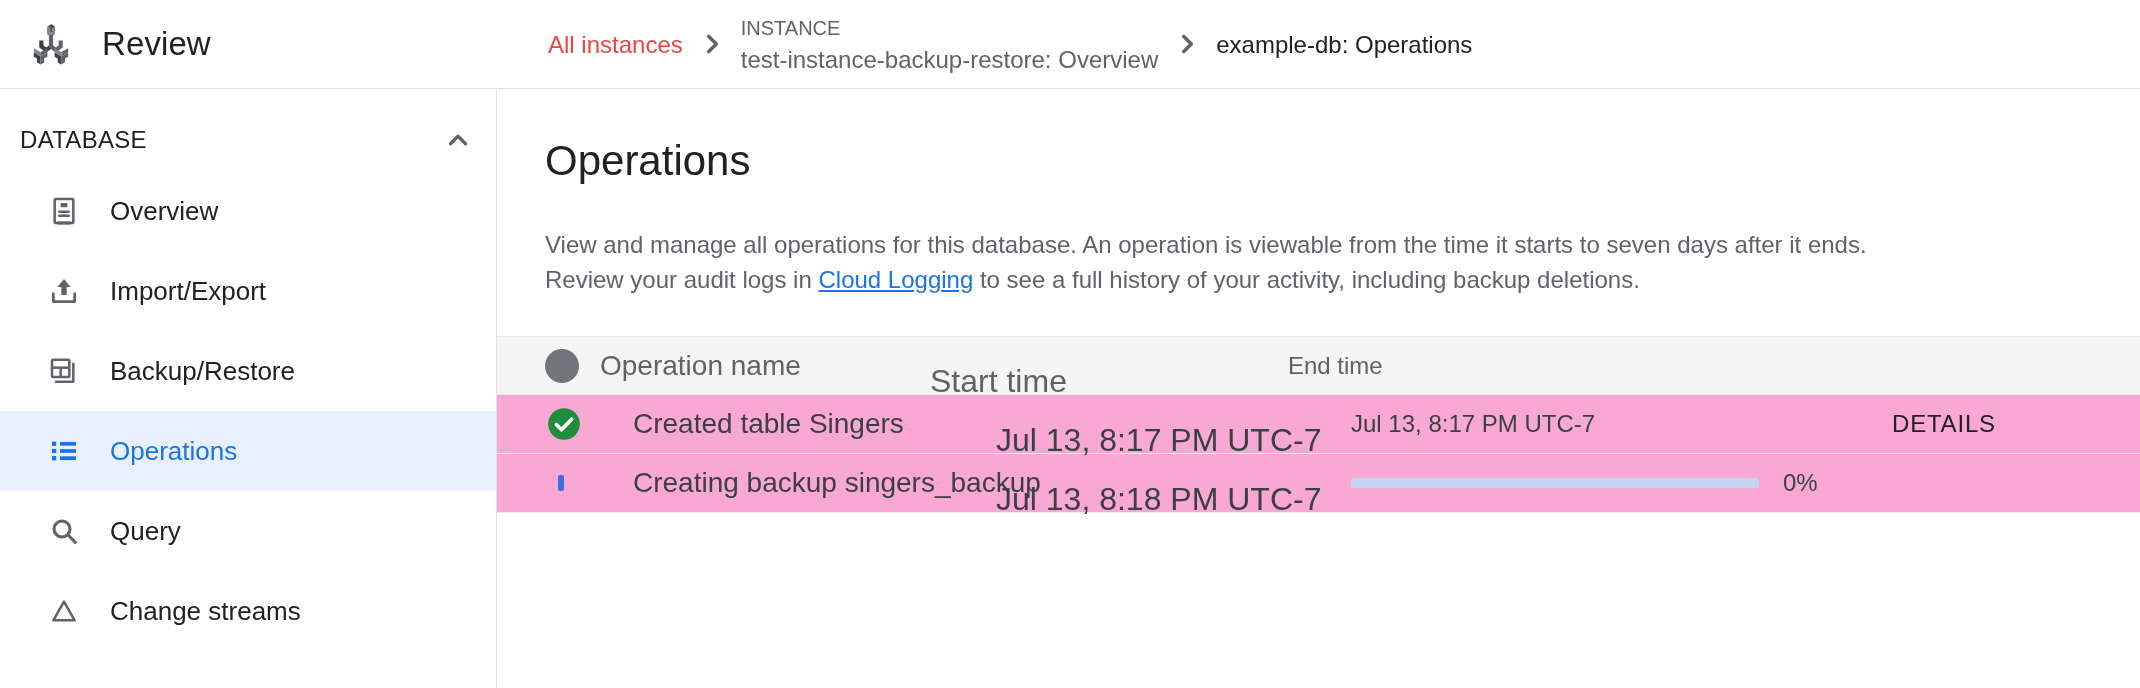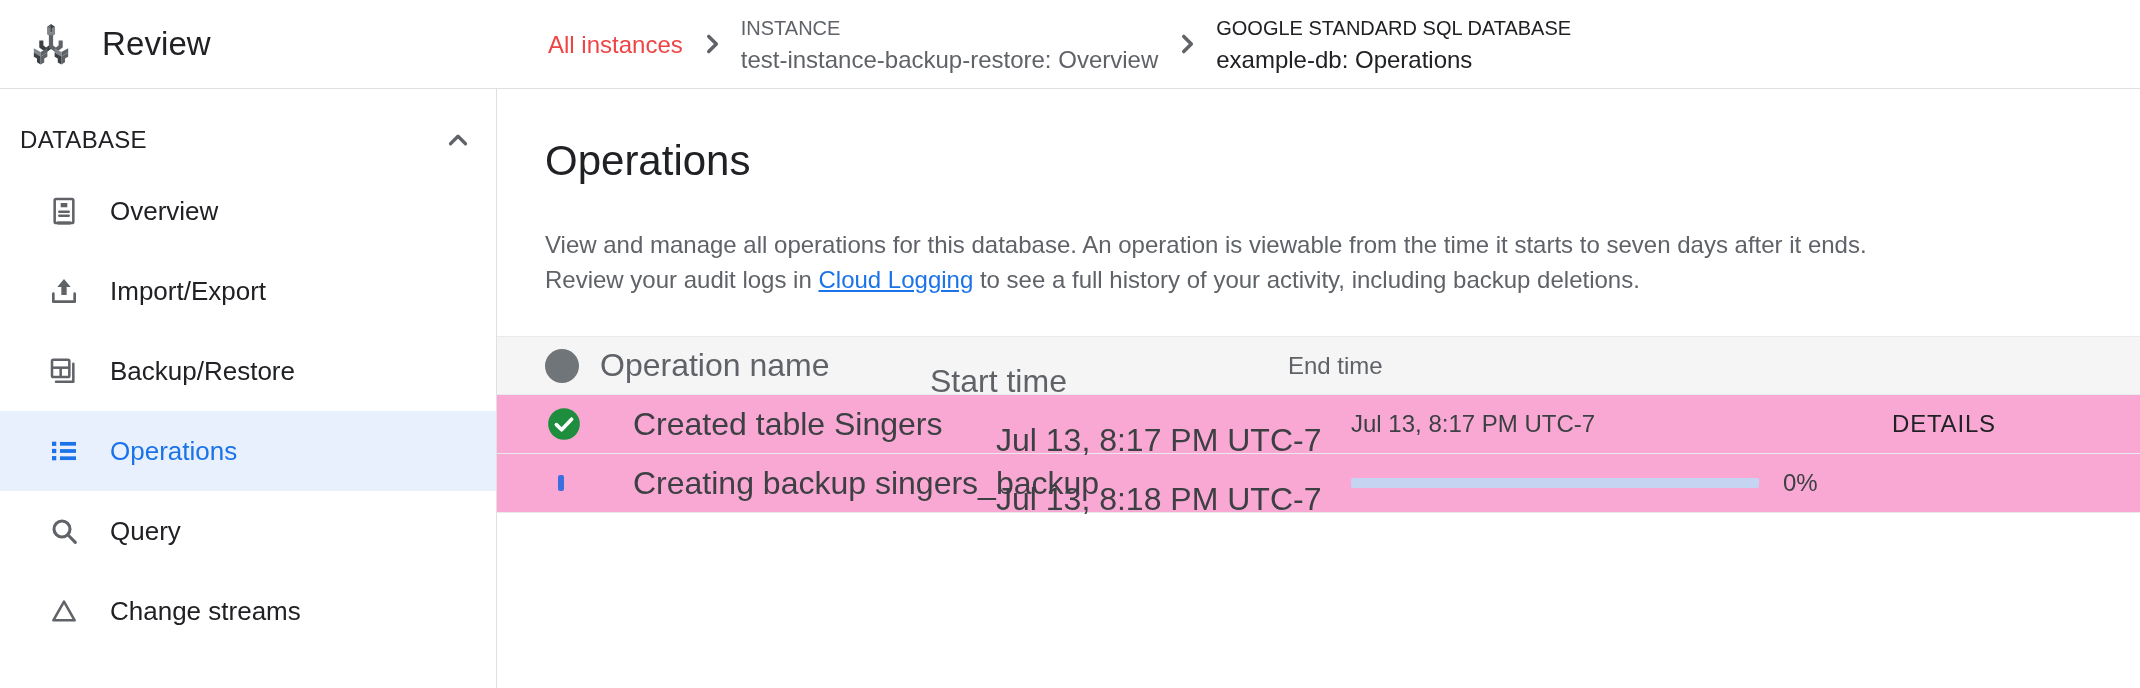--- a/index.html
+++ b/index.html
@@ -209,21 +209,21 @@
   .col-status {
     width: 55px;
     min-width: 55px;
     display: flex;
     align-items: center;
   }
 
   .col-name {
     width: 330px;
     min-width: 330px;
-    font-size: 32px;
+    font-size: 28px;
     color: #3c4043;
     white-space: nowrap;
   }
 
   .table-head .col-name { color: #5f6368; }
 
   .col-start {
     width: 322px;
     min-width: 322px;
     font-size: 32px;
@@ -354,21 +354,20 @@
         <span class="crumb-main">test-instance-backup-restore: Overview</span>
       </span>
 
       <span class="crumb-sep">
         <svg width="26" height="26" viewBox="0 0 24 24" fill="none" stroke="#5f6368" stroke-width="3.2" stroke-linecap="round" stroke-linejoin="round">
           <polyline points="9 5 16 12 9 19"></polyline>
         </svg>
       </span>
 
       <span class="crumb">
-        <span class="crumb-eyebrow dark">GOOGLE STANDARD SQL DATABASE</span>
         <span class="crumb-main dark">example-db: Operations</span>
       </span>
 
     </nav>
   </div>
 
   <div class="body-wrap">
 
     <aside class="sidebar">
 

